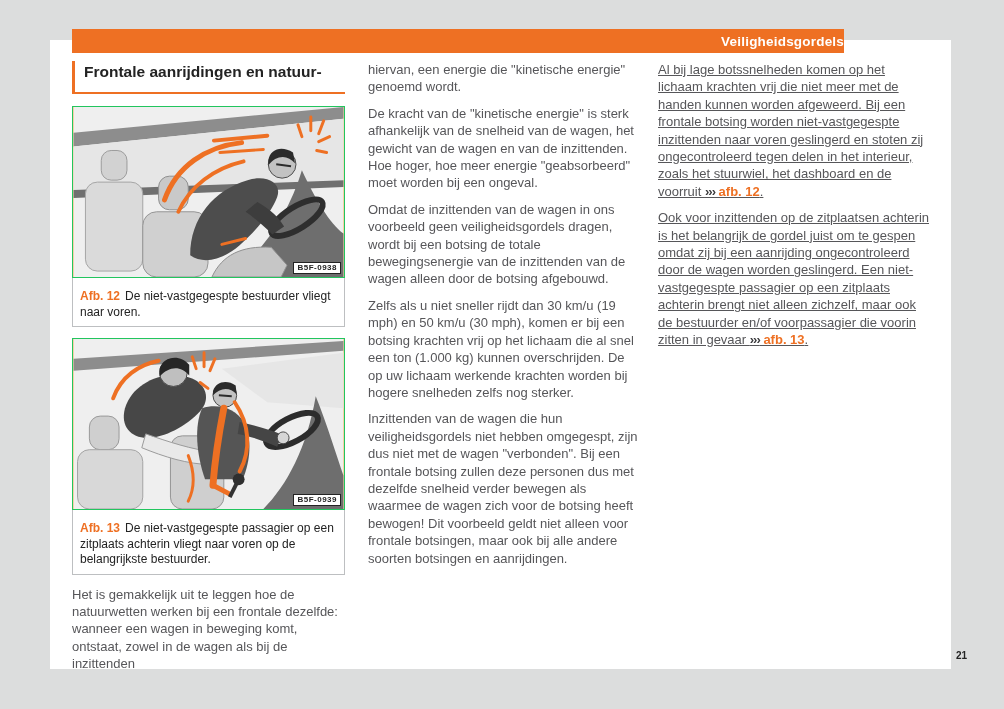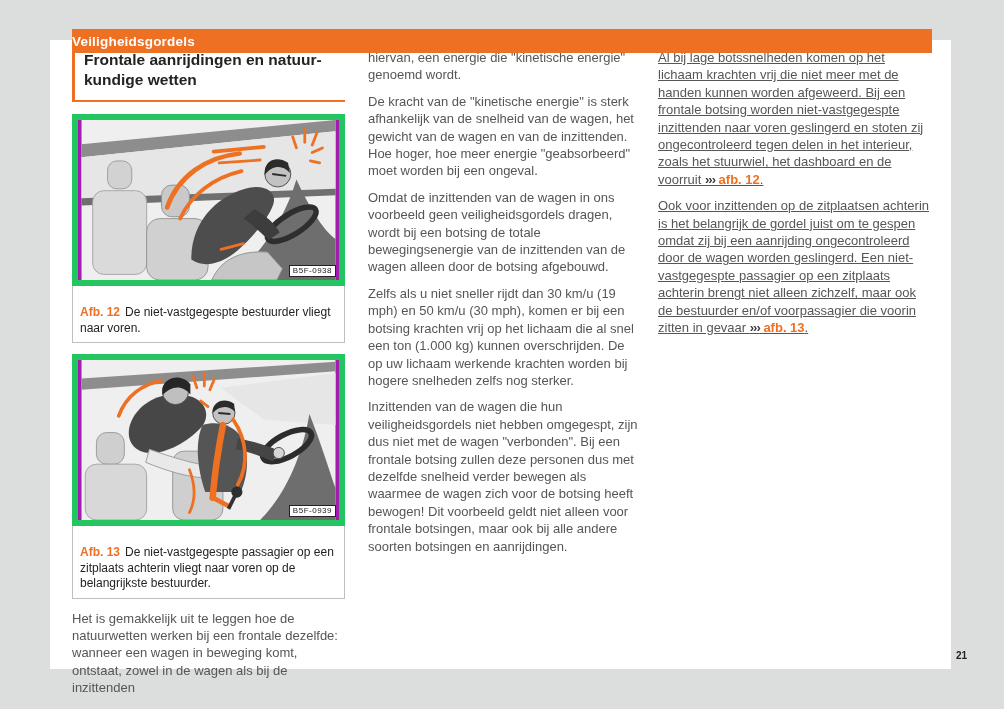--- a/index.html
+++ b/index.html
@@ -13,30 +13,30 @@
   }
   .page {
     position: absolute;
     left: 50px; top: 40px;
     width: 901px; height: 629px;
     background: #ffffff;
   }
   .header-bar {
     position: absolute;
     left: 22px; top: -11px;
-    width: 860px; height: 24px;
+    width: 772px; height: 24px;
     background: #ee7023;
     color: #ffffff;
     font-size: 13.5px; font-weight: bold;
-    display: flex; align-items: center; justify-content: flex-start;
+    display: flex; align-items: center; justify-content: flex-end;
     letter-spacing: 0.2px;
   }
   .col {
     position: absolute;
-    top: 9px;
+    top: 21px;
     font-size: 13px;
     line-height: 17.4px;
     color: #565659;
   }
   .col1 { left: 22px;  width: 273px; }
   .col2 { left: 318px; width: 270px; }
   .col3 { left: 608px; width: 272px; text-decoration: underline; }
   .section-heading {
     margin: 0 0 12px 0;
     font-size: 15.5px; line-height: 20px;
@@ -44,40 +44,41 @@
     color: #232323;
     border-left: 3px solid #ee7023;
     border-bottom: 2px solid #ee7023;
     padding: 1px 0 10px 9px;
   }
   .section-heading span { display: block; }
   .figure { margin: 0 0 11px 0; }
   .fig-image {
     position: relative;
     height: 172px;
-    border: 6px solid #22c55e;
-    background: #a21caf;
+    border: 1px solid #22c55e;
+    background: #fdba74;
     overflow: hidden;
+    font-weight: bold;
   }
   .fig-image svg { display: block; width: 100%; height: 100%; }
   .fig-code {
     position: absolute;
     right: 3px; bottom: 3px;
     background: #ffffff;
     border: 1px solid #232323;
     color: #232323;
     font-size: 8px;
     line-height: 10px;
     padding: 0 3px;
     letter-spacing: 0.5px;
   }
   .fig-caption {
     border: 1px solid #bdbfc1;
     border-top: none;
-    padding: 19px 7px 6px 7px;
+    padding: 11px 7px 6px 7px;
     font-size: 12px;
     line-height: 15.5px;
     color: #232323;
   }
   .fig-label { color: #ee7023; font-weight: bold; padding-right: 5px; }
   p.body-par { margin: 0 0 9px 0; }
   p.body-par:last-child { margin-bottom: 0; }
   .ref-marker { color: #3a3a3c; font-weight: bold; letter-spacing: -1px; }
   .ref-label { color: #ee7023; font-weight: bold; }
   .page-num {
@@ -92,21 +93,20 @@
 
 <div class="page">
 
   <div class="header-bar">
     <span>Veiligheidsgordels</span>
   </div>
 
   <div class="col col1">
     <h1 class="section-heading">
       <span>Frontale aanrijdingen en natuur-</span>
-      <span>kundige wetten</span>
     </h1>
 
     <div class="figure">
       <div class="fig-image">
         <svg viewBox="0 0 273 172" aria-hidden="true">
           <rect width="273" height="172" fill="#efefef"></rect>
           <polygon points="0,26 273,0 273,12 0,40" fill="#8d8d8d"></polygon>
           <polygon points="0,40 273,12 273,74 0,84" fill="#e6e6e6"></polygon>
           <polygon points="0,84 273,74 273,81 0,92" fill="#6f6f6f"></polygon>
           <path d="M231,64 C244,92 259,118 273,128 L273,172 L158,172 C192,146 218,108 231,64 Z" fill="#6e6e6e"></path>

